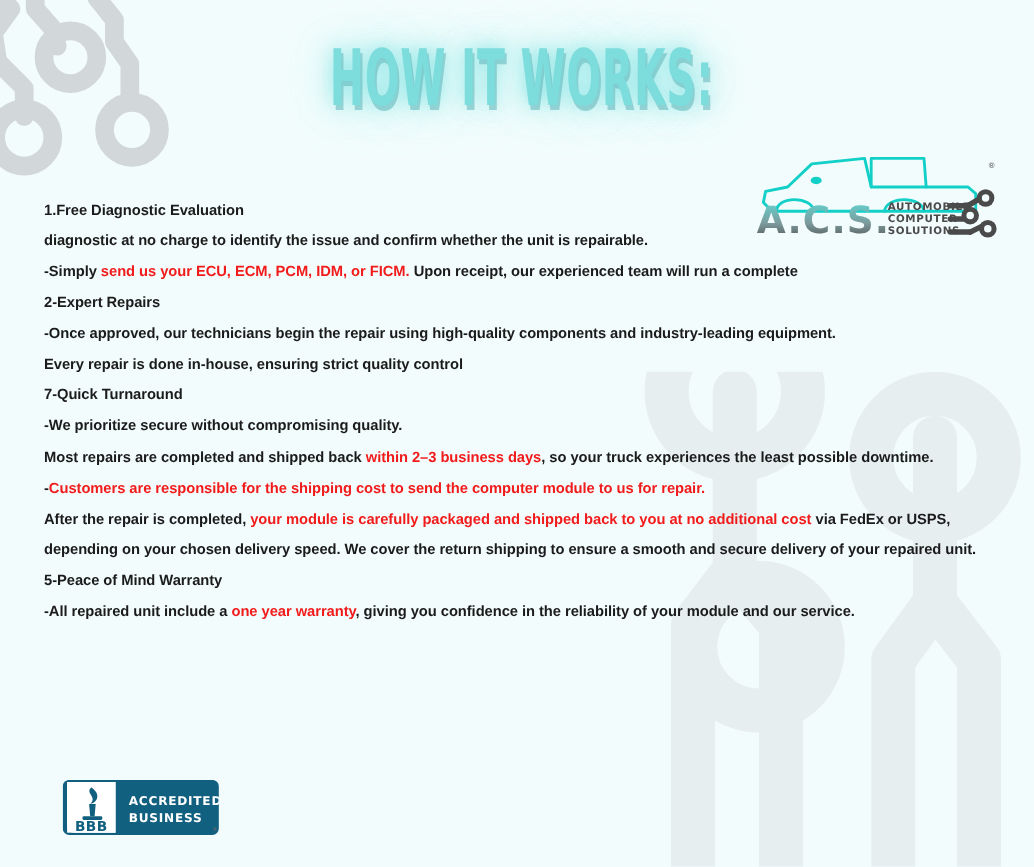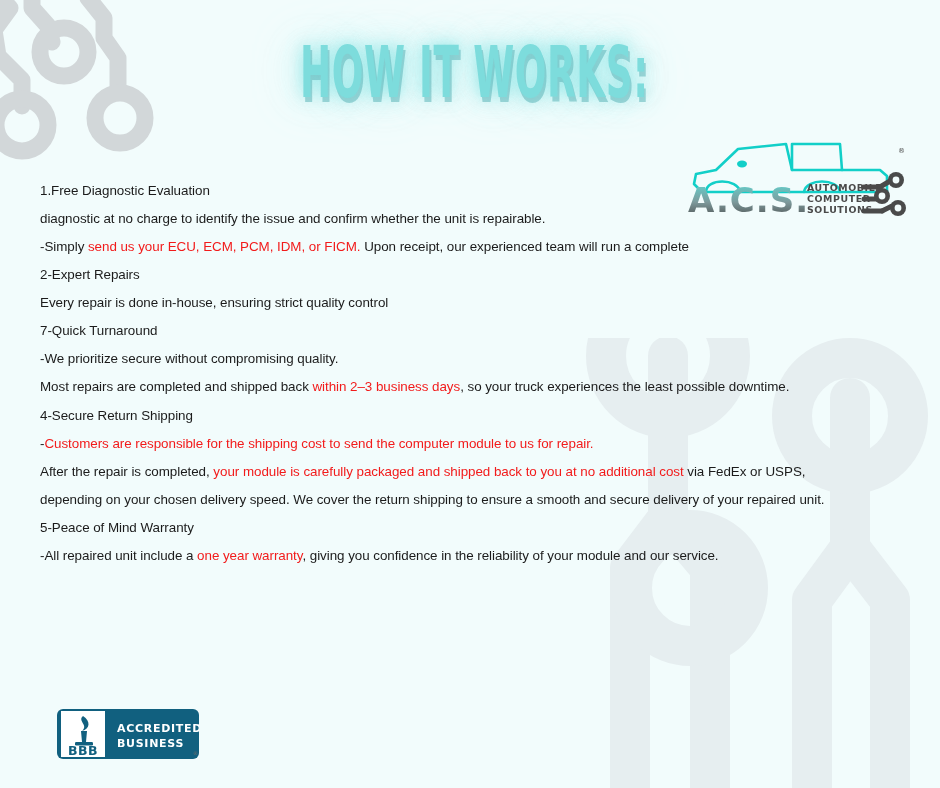--- a/index.html
+++ b/index.html
@@ -67,21 +67,21 @@
 
   
   .content {
     position: absolute;
     left: 40px; top: 184px;
     width: 870px;
     z-index: 2;
   }
   .line {
     font-size: 13.4px;
-    font-weight: 400;
+    font-weight: 700;
     color: #1b1b1b;
     line-height: 1.05;
     margin: 0 0 14px 0;
     white-space: nowrap;
     letter-spacing: -0.05px;
   }
   .line.heading { margin-bottom: 14px; }
   .line.cont { margin-bottom: 14px; }
   .hl { color: #f21b1b; }
   .dash { color: #1b1b1b; }
@@ -167,25 +167,25 @@
       <circle cx="216" cy="72" r="3.4" fill="#f2fcfc"></circle>
   </g>
 </svg>
 
 <div class="content">
 
 <p class="line heading">1.Free Diagnostic Evaluation</p>
     <p class="line cont"><span class="dash"> diagnostic at no charge to identify the issue and confirm whether the unit is repairable.</span></p>
     <p class="line cont"><span class="dash">-Simply </span><span class="hl">send us your ECU, ECM, PCM, IDM, or FICM.</span><span class="dash"> Upon receipt, our experienced team will run a complete</span></p>
     <p class="line heading">2-Expert Repairs</p>
+    <p class="line cont"><span class="dash">-Once approved, our technicians begin the repair using high-quality components and industry-leading equipment.</span></p>
     <p class="line cont"><span class="dash"> Every repair is done in-house, ensuring strict quality control</span></p>
     <p class="line heading">7-Quick Turnaround</p>
     <p class="line cont"><span class="dash">-We prioritize secure without compromising quality.</span></p>
     <p class="line cont"><span class="dash">Most repairs are completed and shipped back </span><span class="hl">within 2–3 business days</span><span class="dash">, so your truck experiences the least possible downtime.</span></p>
-    <p class="line heading">4-Secure Return Shipping</p>
     <p class="line cont"><span class="dash">-</span><span class="hl">Customers are responsible for the shipping cost to send the computer module to us for repair.</span></p>
     <p class="line cont"><span class="dash">After the repair is completed, </span><span class="hl">your module is carefully packaged and shipped back to you at no additional cost</span><span class="dash"> via FedEx or USPS,</span></p>
     <p class="line cont"><span class="dash"> depending on your chosen delivery speed. We cover the return shipping to ensure a smooth and secure delivery of your repaired unit.</span></p>
     <p class="line heading">5-Peace of Mind Warranty</p>
     <p class="line cont"><span class="dash">-All repaired unit include a </span><span class="hl">one year warranty</span><span class="dash">, giving you confidence in the reliability of your module and our service.</span></p>
   </div>
 
 <svg id="bbb-badge" viewBox="0 0 142 50">
   <rect x="0" y="0" width="142" height="50" rx="6" fill="#11607f"></rect>
   <path d="M 4 2 H 48 V 48 H 10 A 6 6 0 0 1 4 42 Z" fill="#ffffff"></path>

